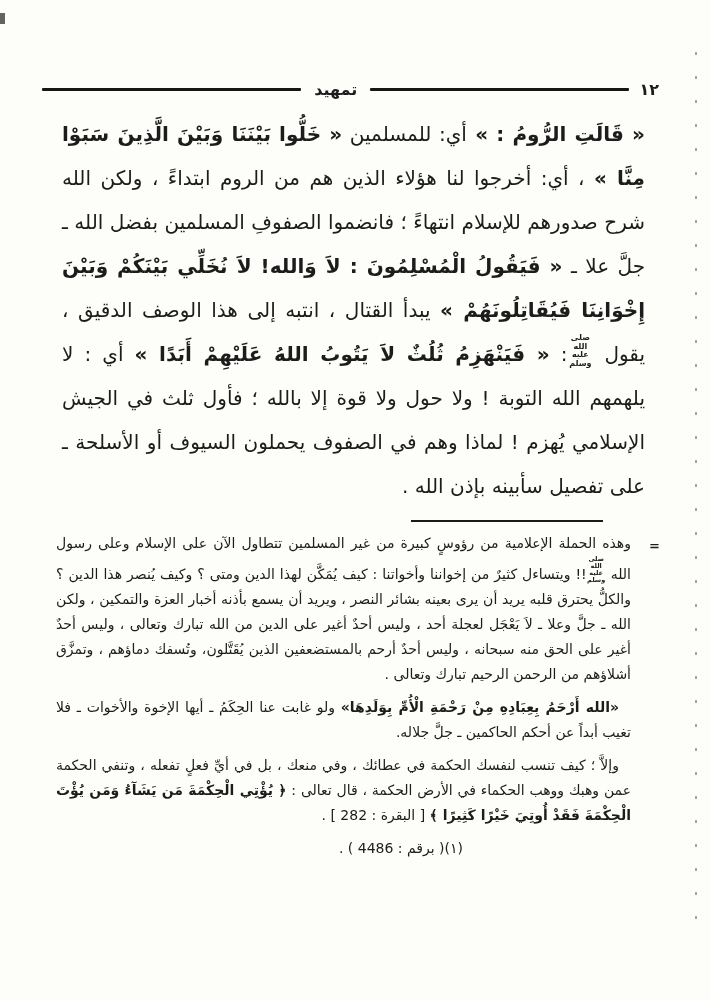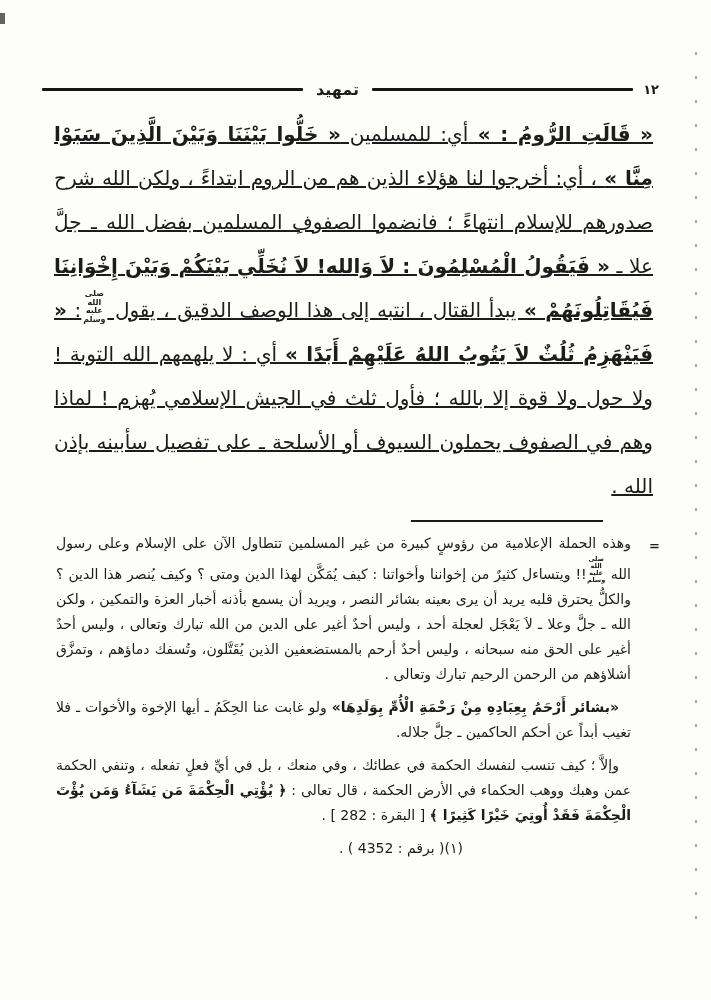--- a/index.html
+++ b/index.html
@@ -4,26 +4,26 @@
 <style>
   html,body{margin:0;padding:0;}
   body{background:#ffffff;}
   .page{
     width:711px;height:1000px;margin:0 auto;position:relative;overflow:hidden;
     background:#fdfdfa;color:#1c1c1c;direction:rtl;
     font-family:"DejaVu Sans",sans-serif;
   }
   
   .pagehead{display:flex;align-items:center;gap:10px;padding:80px 52px 0 42px;}
-  .pnum{font-size:13px;font-weight:bold;white-space:nowrap;letter-spacing:1px;}
+  .pnum{font-size:16px;font-weight:bold;white-space:nowrap;letter-spacing:1px;}
   .rule{flex:1;height:3px;background:#161616;border-radius:1px;}
   .ptitle{font-size:16px;font-weight:bold;padding:0 3px;white-space:nowrap;}
   
   .bodytext{margin:13px 54px 0 50px;font-size:20px;line-height:44px;text-align:justify;}
-  .bodytext p{margin:4px;padding:0;text-decoration:underline;}
+  .bodytext p{margin:12px;padding:0;}
   p.indent{text-indent:26px;}
   .s-b{font-weight:bold;}
   .s-sup{font-size:12px;vertical-align:7px;font-weight:bold;letter-spacing:0;}
   .s-marker{font-size:14px;vertical-align:2px;}
   .s-saw{
     display:inline-block;font-size:8px;width:26px;line-height:1.08;
     text-align:center;vertical-align:-5px;font-weight:bold;white-space:normal;
   }
   
   .fn-sep{height:2px;background:#1a1a1a;width:192px;margin:12px 108px 0 0;}
@@ -61,19 +61,19 @@
   <main class="bodytext">
       <p><span class="s-b">« قَالَتِ الرُّومُ : » </span><span>أي: للمسلمين </span><span class="s-b">« خَلُّوا بَيْنَنَا وَبَيْنَ الَّذِينَ سَبَوْا مِنَّا »</span><span> ، أي: أخرجوا لنا هؤلاء الذين هم من الروم ابتداءً ، ولكن الله شرح صدورهم للإسلام انتهاءً ؛ فانضموا الصفوفِ المسلمين بفضل الله ـ جلَّ علا ـ </span><span class="s-b">« فَيَقُولُ الْمُسْلِمُونَ : لاَ وَالله! لاَ نُخَلِّي بَيْنَكُمْ وَبَيْنَ إِخْوَانِنَا فَيُقَاتِلُونَهُمْ »</span><span> يبدأ القتال ، انتبه إلى هذا الوصف الدقيق ، يقول </span><span class="s-saw">صلى الله عليه وسلم</span><span>: </span><span class="s-b">« فَيَنْهَزِمُ ثُلُثٌ لاَ يَتُوبُ اللهُ عَلَيْهِمْ أَبَدًا »</span><span> أي : لا يلهمهم الله التوبة ! ولا حول ولا قوة إلا بالله ؛ فأول ثلث في الجيش الإسلامي يُهزم ! لماذا وهم في الصفوف يحملون السيوف أو الأسلحة ـ على تفصيل سأبينه بإذن الله .</span></p>
     </main>
 
   <div class="fn-sep"></div>
 
   <section class="footnotes">
     <span class="fn-marker">=</span>
     <div>
         <p><span>وهذه الحملة الإعلامية من رؤوسٍ كبيرة من غير المسلمين تتطاول الآن على الإسلام وعلى رسول الله </span><span class="s-saw">صلى الله عليه وسلم</span><span>!! ويتساءل كثيرٌ من إخواننا وأخواتنا : كيف يُمَكَّن لهذا الدين ومتى ؟ وكيف يُنصر هذا الدين ؟ والكلُّ يحترق قلبه يريد أن يرى بعينه بشائر النصر ، ويريد أن يسمع بأذنه أخبار العزة والتمكين ، ولكن الله ـ جلَّ وعلا ـ لاَ يَعْجَل لعجلة أحد ، وليس أحدٌ أغير على الدين من الله تبارك وتعالى ، وليس أحدٌ أغير على الحق منه سبحانه ، وليس أحدٌ أرحم بالمستضعفين الذين يُقَتَّلون، وتُسفك دماؤهم ، وتمزَّق أشلاؤهم من الرحمن الرحيم تبارك وتعالى .</span></p>
-        <p class="indent"><span class="s-b">«بشائر أَرْحَمُ بِعِبَادِهِ مِنْ رَحْمَةِ الْأُمِّ بِوَلَدِهَا»</span><span> ولو غابت عنا الحِكَمُ ـ أيها الإخوة والأخوات ـ فلا تغيب أبداً عن أحكم الحاكمين ـ جلَّ جلاله.</span></p>
+        <p class="indent"><span class="s-b">«الله أَرْحَمُ بِعِبَادِهِ مِنْ رَحْمَةِ الْأُمِّ بِوَلَدِهَا»</span><span> ولو غابت عنا الحِكَمُ ـ أيها الإخوة والأخوات ـ فلا تغيب أبداً عن أحكم الحاكمين ـ جلَّ جلاله.</span></p>
         <p class="indent"><span>وإلاَّ ؛ كيف تنسب لنفسك الحكمة في عطائك ، وفي منعك ، بل في أيِّ فعلٍ تفعله ، وتنفي الحكمة عمن وهبك ووهب الحكماء في الأرض الحكمة ، قال تعالى : </span><span class="s-b">﴿ يُؤْتِي الْحِكْمَةَ مَن يَشَآءُ وَمَن يُؤْتَ الْحِكْمَةَ فَقَدْ أُوتِيَ خَيْرًا كَثِيرًا ﴾</span><span> [ البقرة : 282 ] .</span></p>
-        <p class="ref"><span>(١)( برقم : 4352 ) .</span></p>
+        <p class="ref"><span>(١)( برقم : 4486 ) .</span></p>
       </div>
   </section>
 
 </div>
 
 </body></html>

